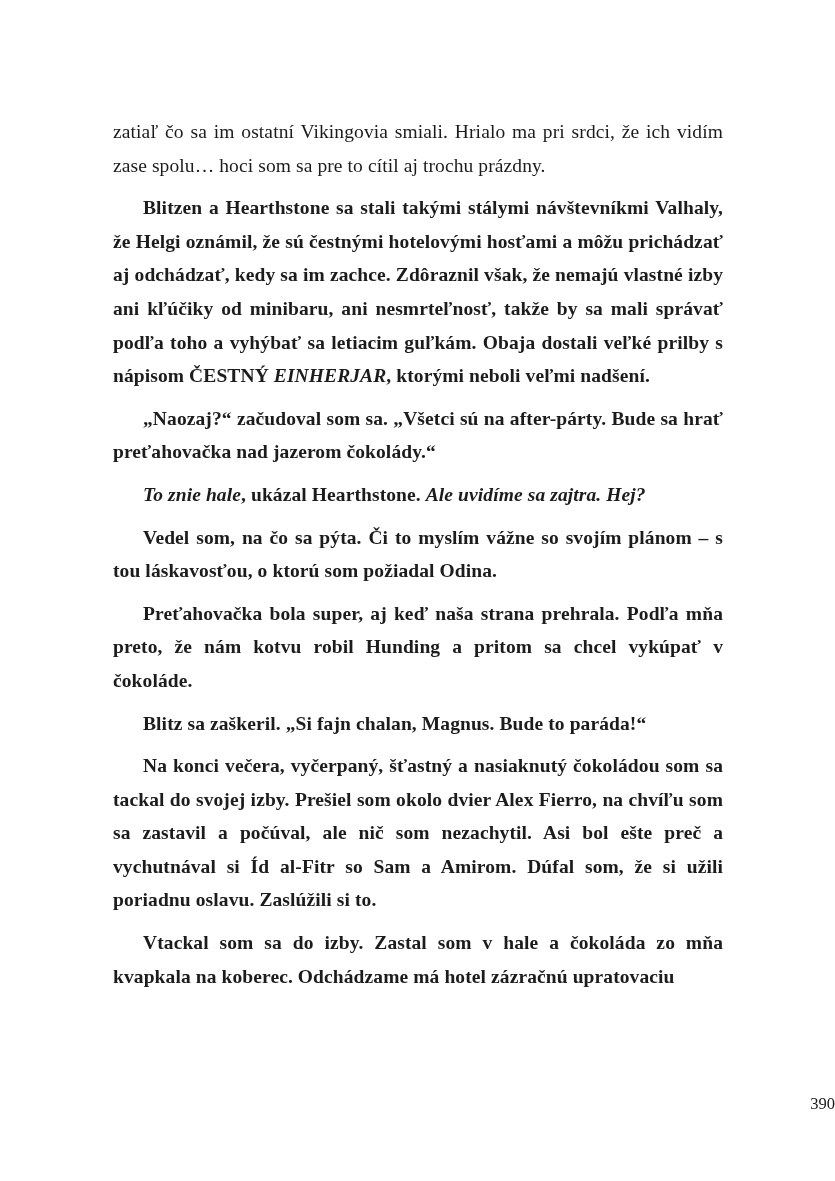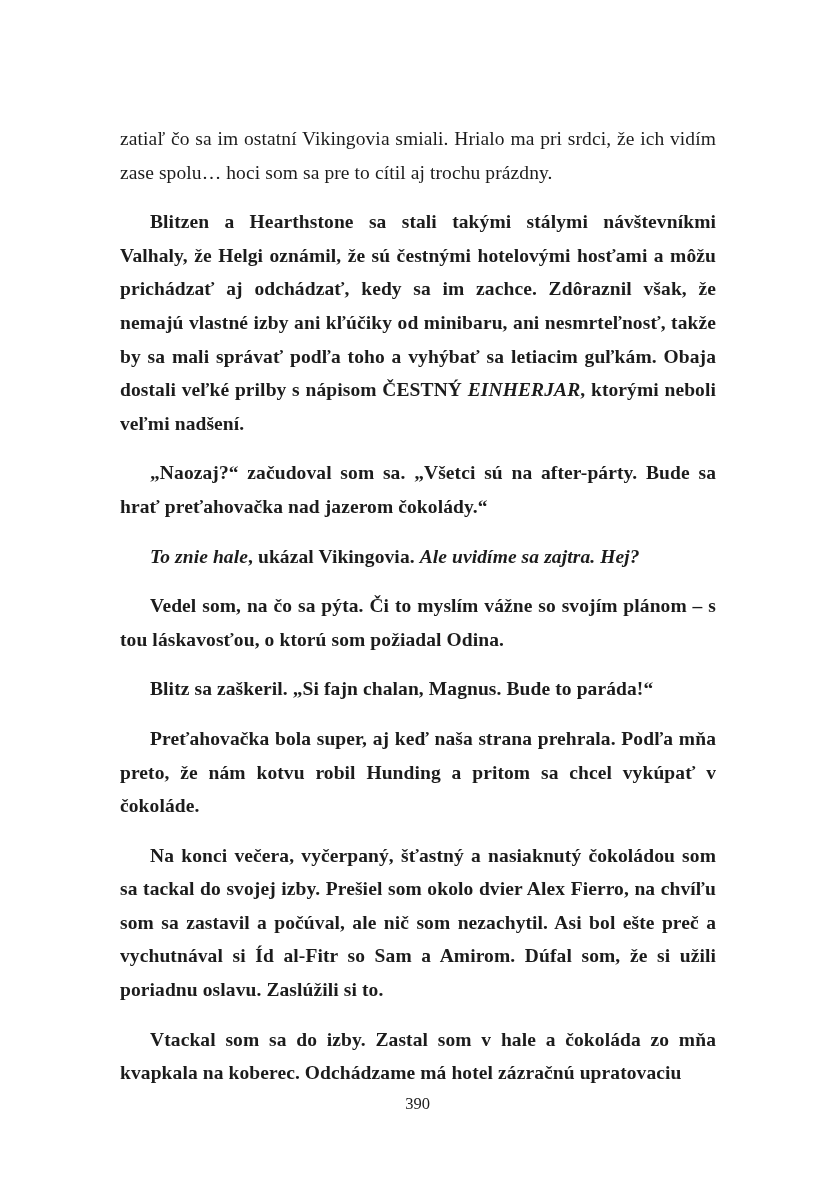--- a/index.html
+++ b/index.html
@@ -20,51 +20,51 @@
     position: absolute;
     left: 104px;
     top: 106px;
     width: 628px;
     font-size: 19.5px;
     line-height: 33.6px;
     text-align: justify;
     letter-spacing: 0.1px;
   }
   .text-column p.para {
-    margin: 16px;
+    margin: 9px;
     padding: 0;
     text-indent: 0;
   }
   .text-column p.para.indent {
     text-indent: 30px;
     font-weight: bold;
   }
   .text-column em {
     font-style: italic;
   }
   .page-number {
     position: absolute;
     left: 0;
     top: 1094px;
     width: 835px;
-    text-align: center;
+    text-align: right;
     font-size: 16.5px;
     line-height: 20px;
     color: #1c1c1c;
   }
 </style>
 </head>
 <body>
 
 <div class="book-page">
   <div class="text-column">
       <p class="para"><span>zatiaľ čo sa im ostatní Vikingovia smiali. Hrialo ma pri srdci, že ich vidím zase spolu… hoci som sa pre to cítil aj trochu prázdny.</span></p>
       <p class="para indent"><span>Blitzen a Hearthstone sa stali takými stálymi návštevníkmi Valhaly, že Helgi oznámil, že sú čestnými hotelovými hosťami a môžu prichádzať aj odchádzať, kedy sa im zachce. Zdôraznil však, že nemajú vlastné izby ani kľúčiky od minibaru, ani nesmrteľnosť, takže by sa mali správať podľa toho a vyhýbať sa letiacim guľkám. Obaja dostali veľké prilby s nápisom ČESTNÝ </span><em>EINHERJAR</em><span>, ktorými neboli veľmi nadšení.</span></p>
       <p class="para indent"><span>„Naozaj?“ začudoval som sa. „Všetci sú na after-párty. Bude sa hrať preťahovačka nad jazerom čokolády.“</span></p>
-      <p class="para indent"><em>To znie hale</em><span>, ukázal Vikingovia. </span><em>Ale uvidíme sa zajtra. Hej?</em></p>
+      <p class="para indent"><em>To znie hale</em><span>, ukázal Hearthstone. </span><em>Ale uvidíme sa zajtra. Hej?</em></p>
       <p class="para indent"><span>Vedel som, na čo sa pýta. Či to myslím vážne so svojím plánom – s tou láskavosťou, o ktorú som požiadal Odina.</span></p>
+      <p class="para indent"><span>Preťahovačka bola super, aj keď naša strana prehrala. Podľa mňa preto, že nám kotvu robil Hunding a pritom sa chcel vykúpať v čokoláde.</span></p>
       <p class="para indent"><span>Blitz sa zaškeril. „Si fajn chalan, Magnus. Bude to paráda!“</span></p>
-      <p class="para indent"><span>Preťahovačka bola super, aj keď naša strana prehrala. Podľa mňa preto, že nám kotvu robil Hunding a pritom sa chcel vykúpať v čokoláde.</span></p>
       <p class="para indent"><span>Na konci večera, vyčerpaný, šťastný a nasiaknutý čokoládou som sa tackal do svojej izby. Prešiel som okolo dvier Alex Fierro, na chvíľu som sa zastavil a počúval, ale nič som nezachytil. Asi bol ešte preč a vychutnával si Íd al-Fitr so Sam a Amirom. Dúfal som, že si užili poriadnu oslavu. Zaslúžili si to.</span></p>
       <p class="para indent"><span>Vtackal som sa do izby. Zastal som v hale a čokoláda zo mňa kvapkala na koberec. Odchádzame má hotel zázračnú upratovaciu</span></p>
     </div>
   <div class="page-number">390</div>
 </div>
 
 </body></html>

